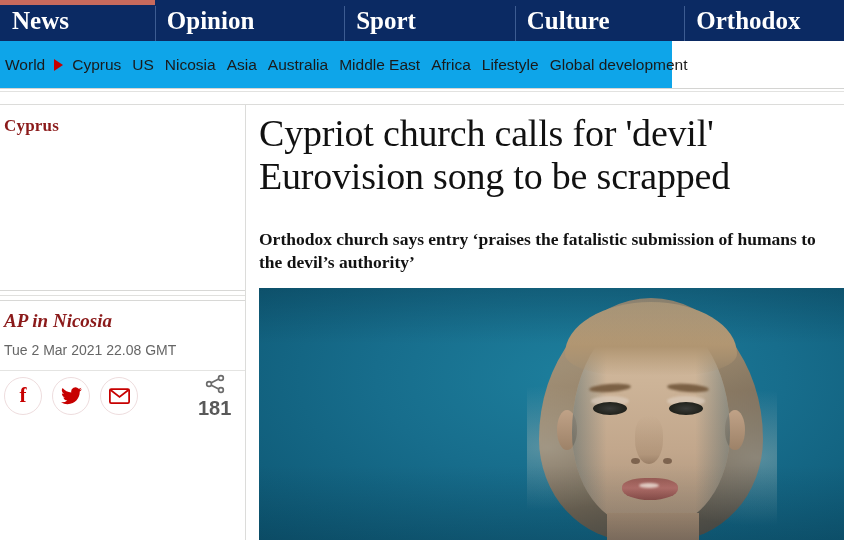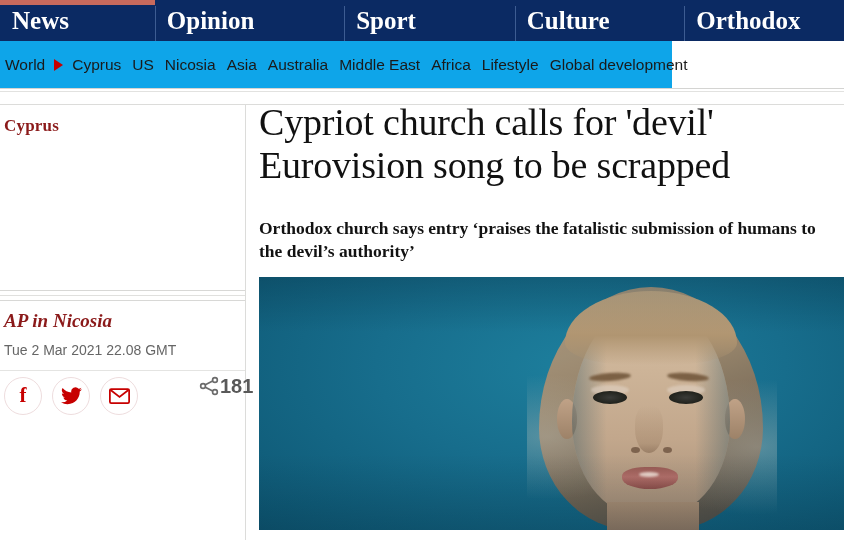--- a/index.html
+++ b/index.html
@@ -127,32 +127,32 @@
     font-family: "Liberation Serif", serif;
     font-weight: bold;
     font-size: 21px;
     color: #c70000;
     line-height: 1;
     margin-top: -1px;
   }
 
   .share-block {
     position: absolute; left: 198px; top: 268px;
-    display: flex; flex-direction: row; align-items: center;
+    display: flex; flex-direction: column; align-items: center;
   }
   .share-count {
     font-family: "Liberation Sans", sans-serif;
     font-weight: bold;
     font-size: 20px;
     color: #595959;
     margin-top: 2px;
   }
 
   
-  .main { position: absolute; left: 259px; top: 95px; width: 585px; height: 435px; }
+  .main { position: absolute; left: 259px; top: 106px; width: 585px; height: 435px; }
   .headline {
     font-family: "Liberation Serif", serif;
     font-size: 38px;
     font-weight: normal;
     line-height: 1.12;
     color: #111111;
     letter-spacing: -0.2px;
     margin-top: 6px;
   }
   .standfirst {

